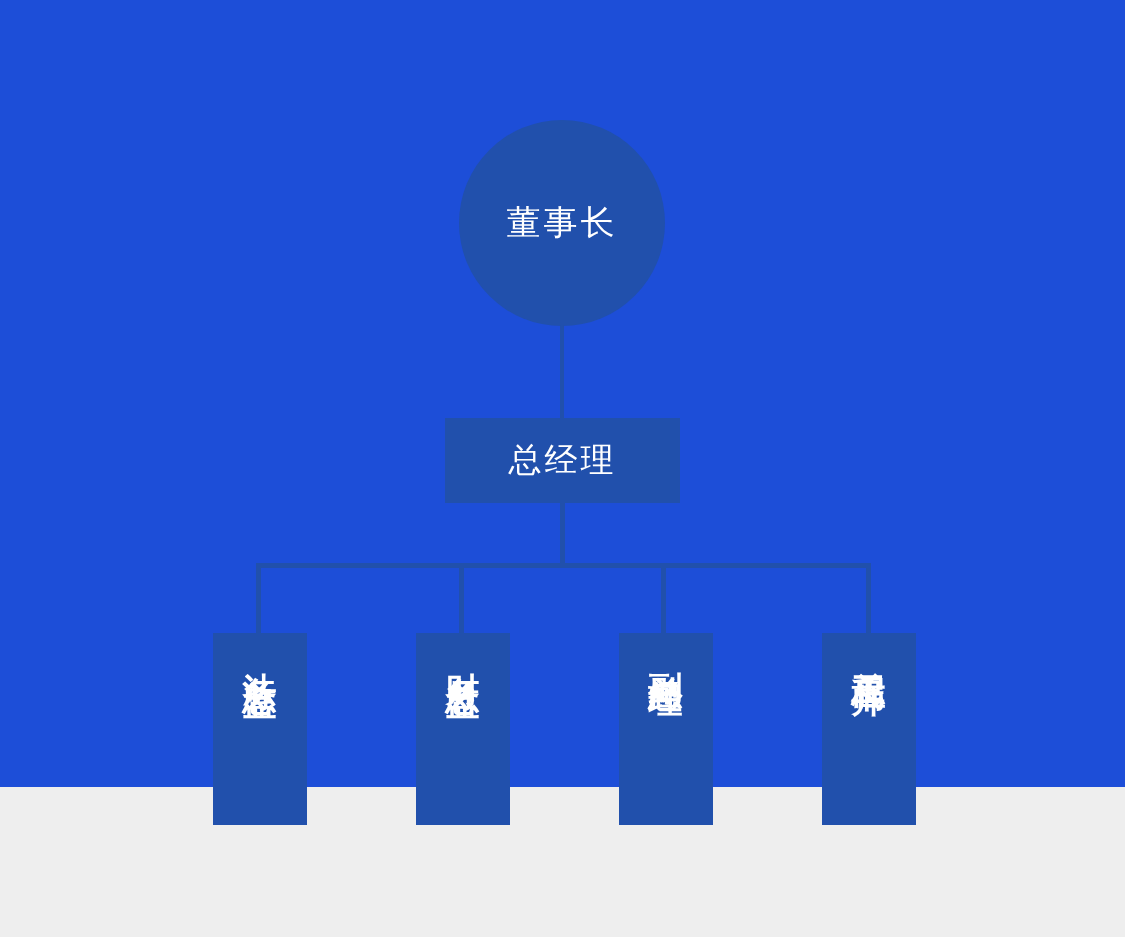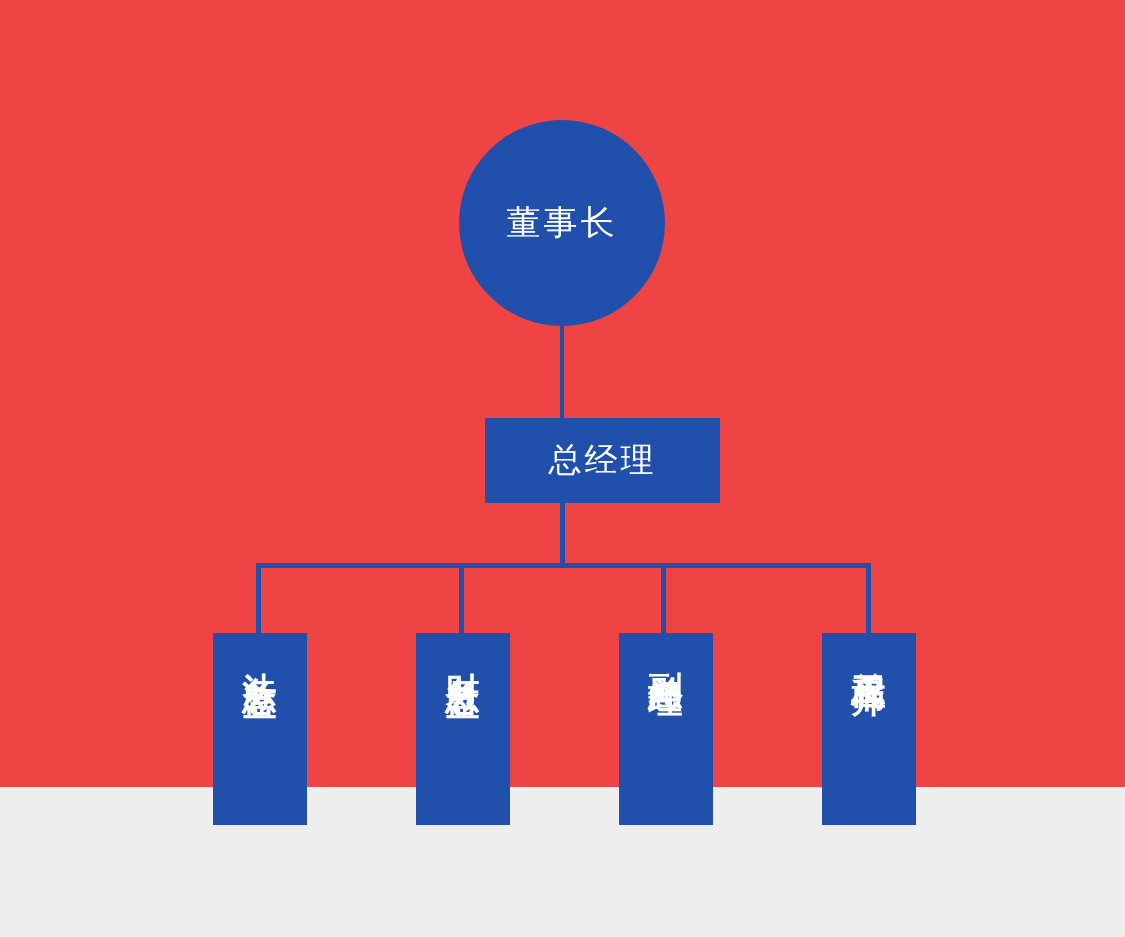--- a/index.html
+++ b/index.html
@@ -10,21 +10,21 @@
     width: 1125px;
     height: 937px;
     background: #eeeeee;
     font-family: "Liberation Sans", "DejaVu Sans", sans-serif;
     overflow: hidden;
   }
   #org-chart {
     position: relative;
     width: 1125px;
     height: 787px;
-    background: #ef4444;
+    background: #1d4ed8;
   }
 
   
   .connector {
     position: absolute;
     background: #2150ac;
   }
   .conn-v { width: 5px; }
   .conn-h { height: 5px; }
 
@@ -64,21 +64,20 @@
   .node-box {
     position: absolute;
     left: 445px;
     top: 418px;
     width: 235px;
     height: 85px;
     background: #2150ac;
     display: flex;
     align-items: center;
     justify-content: center;
-    margin-left: 40px;
   }
   .node-box .node-label {
     color: #ffffff;
     font-size: 33px;
     letter-spacing: 3px;
     font-weight: 400;
     white-space: nowrap;
   }
 
   .node-leaf {

